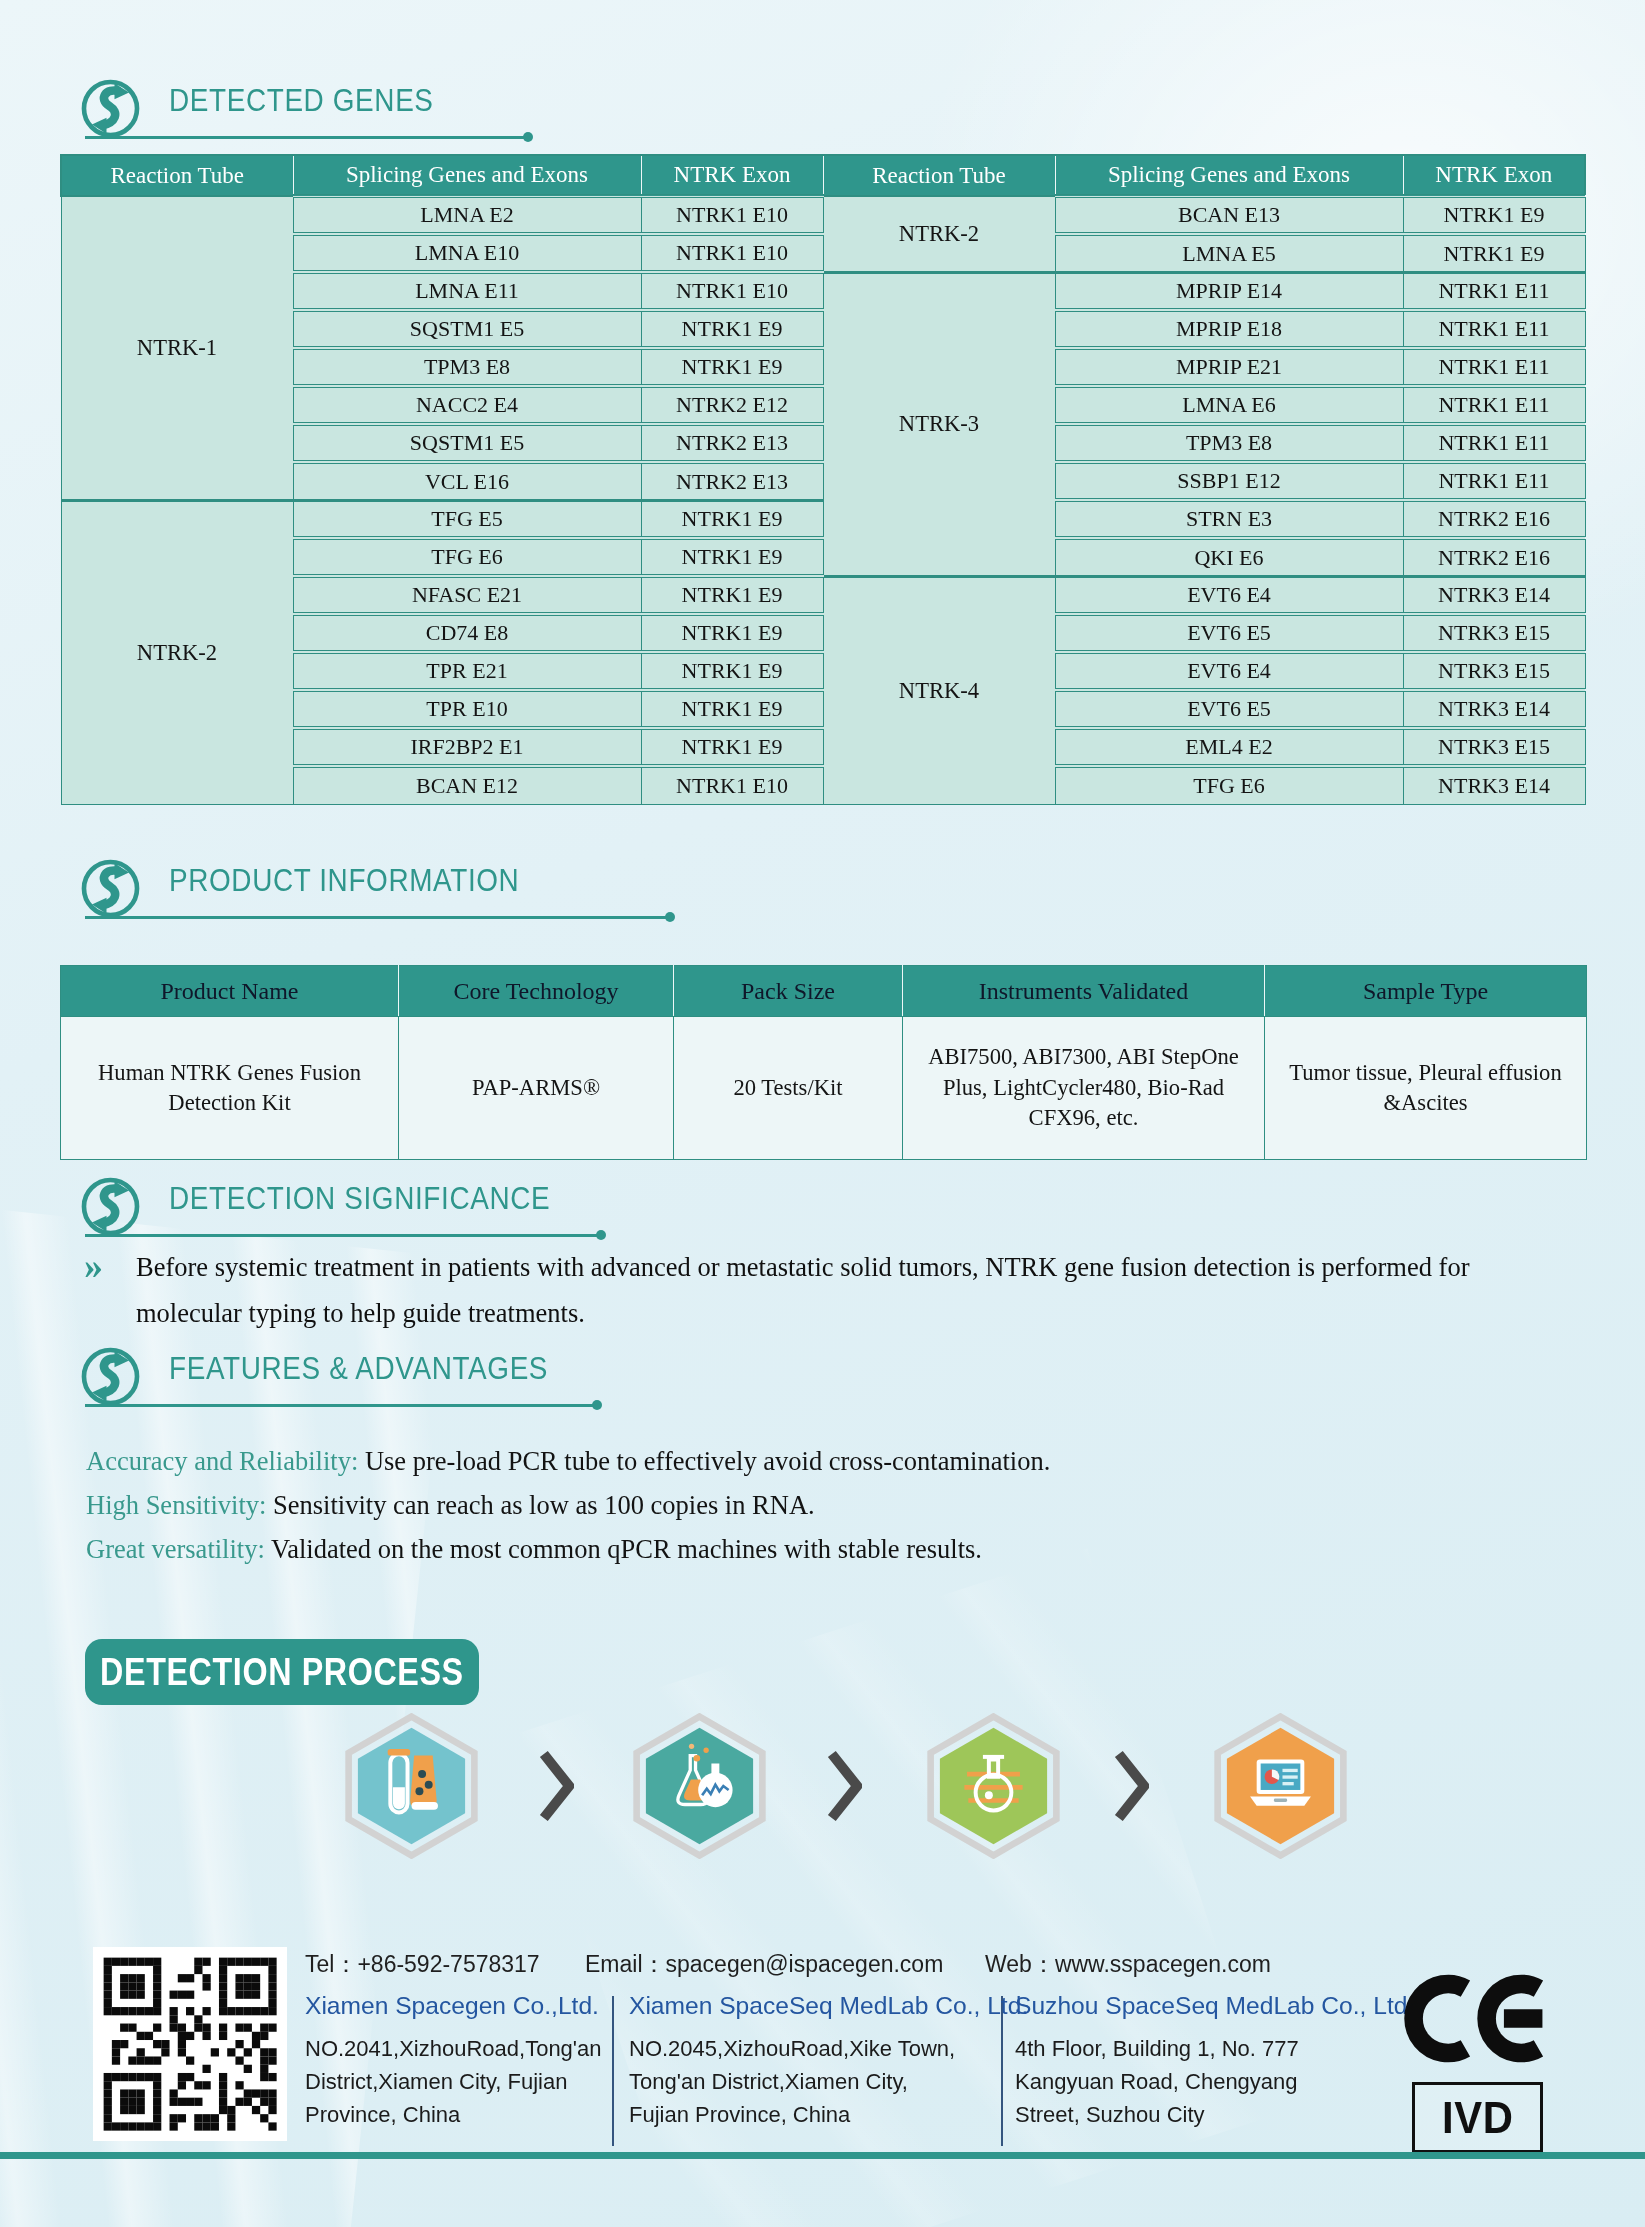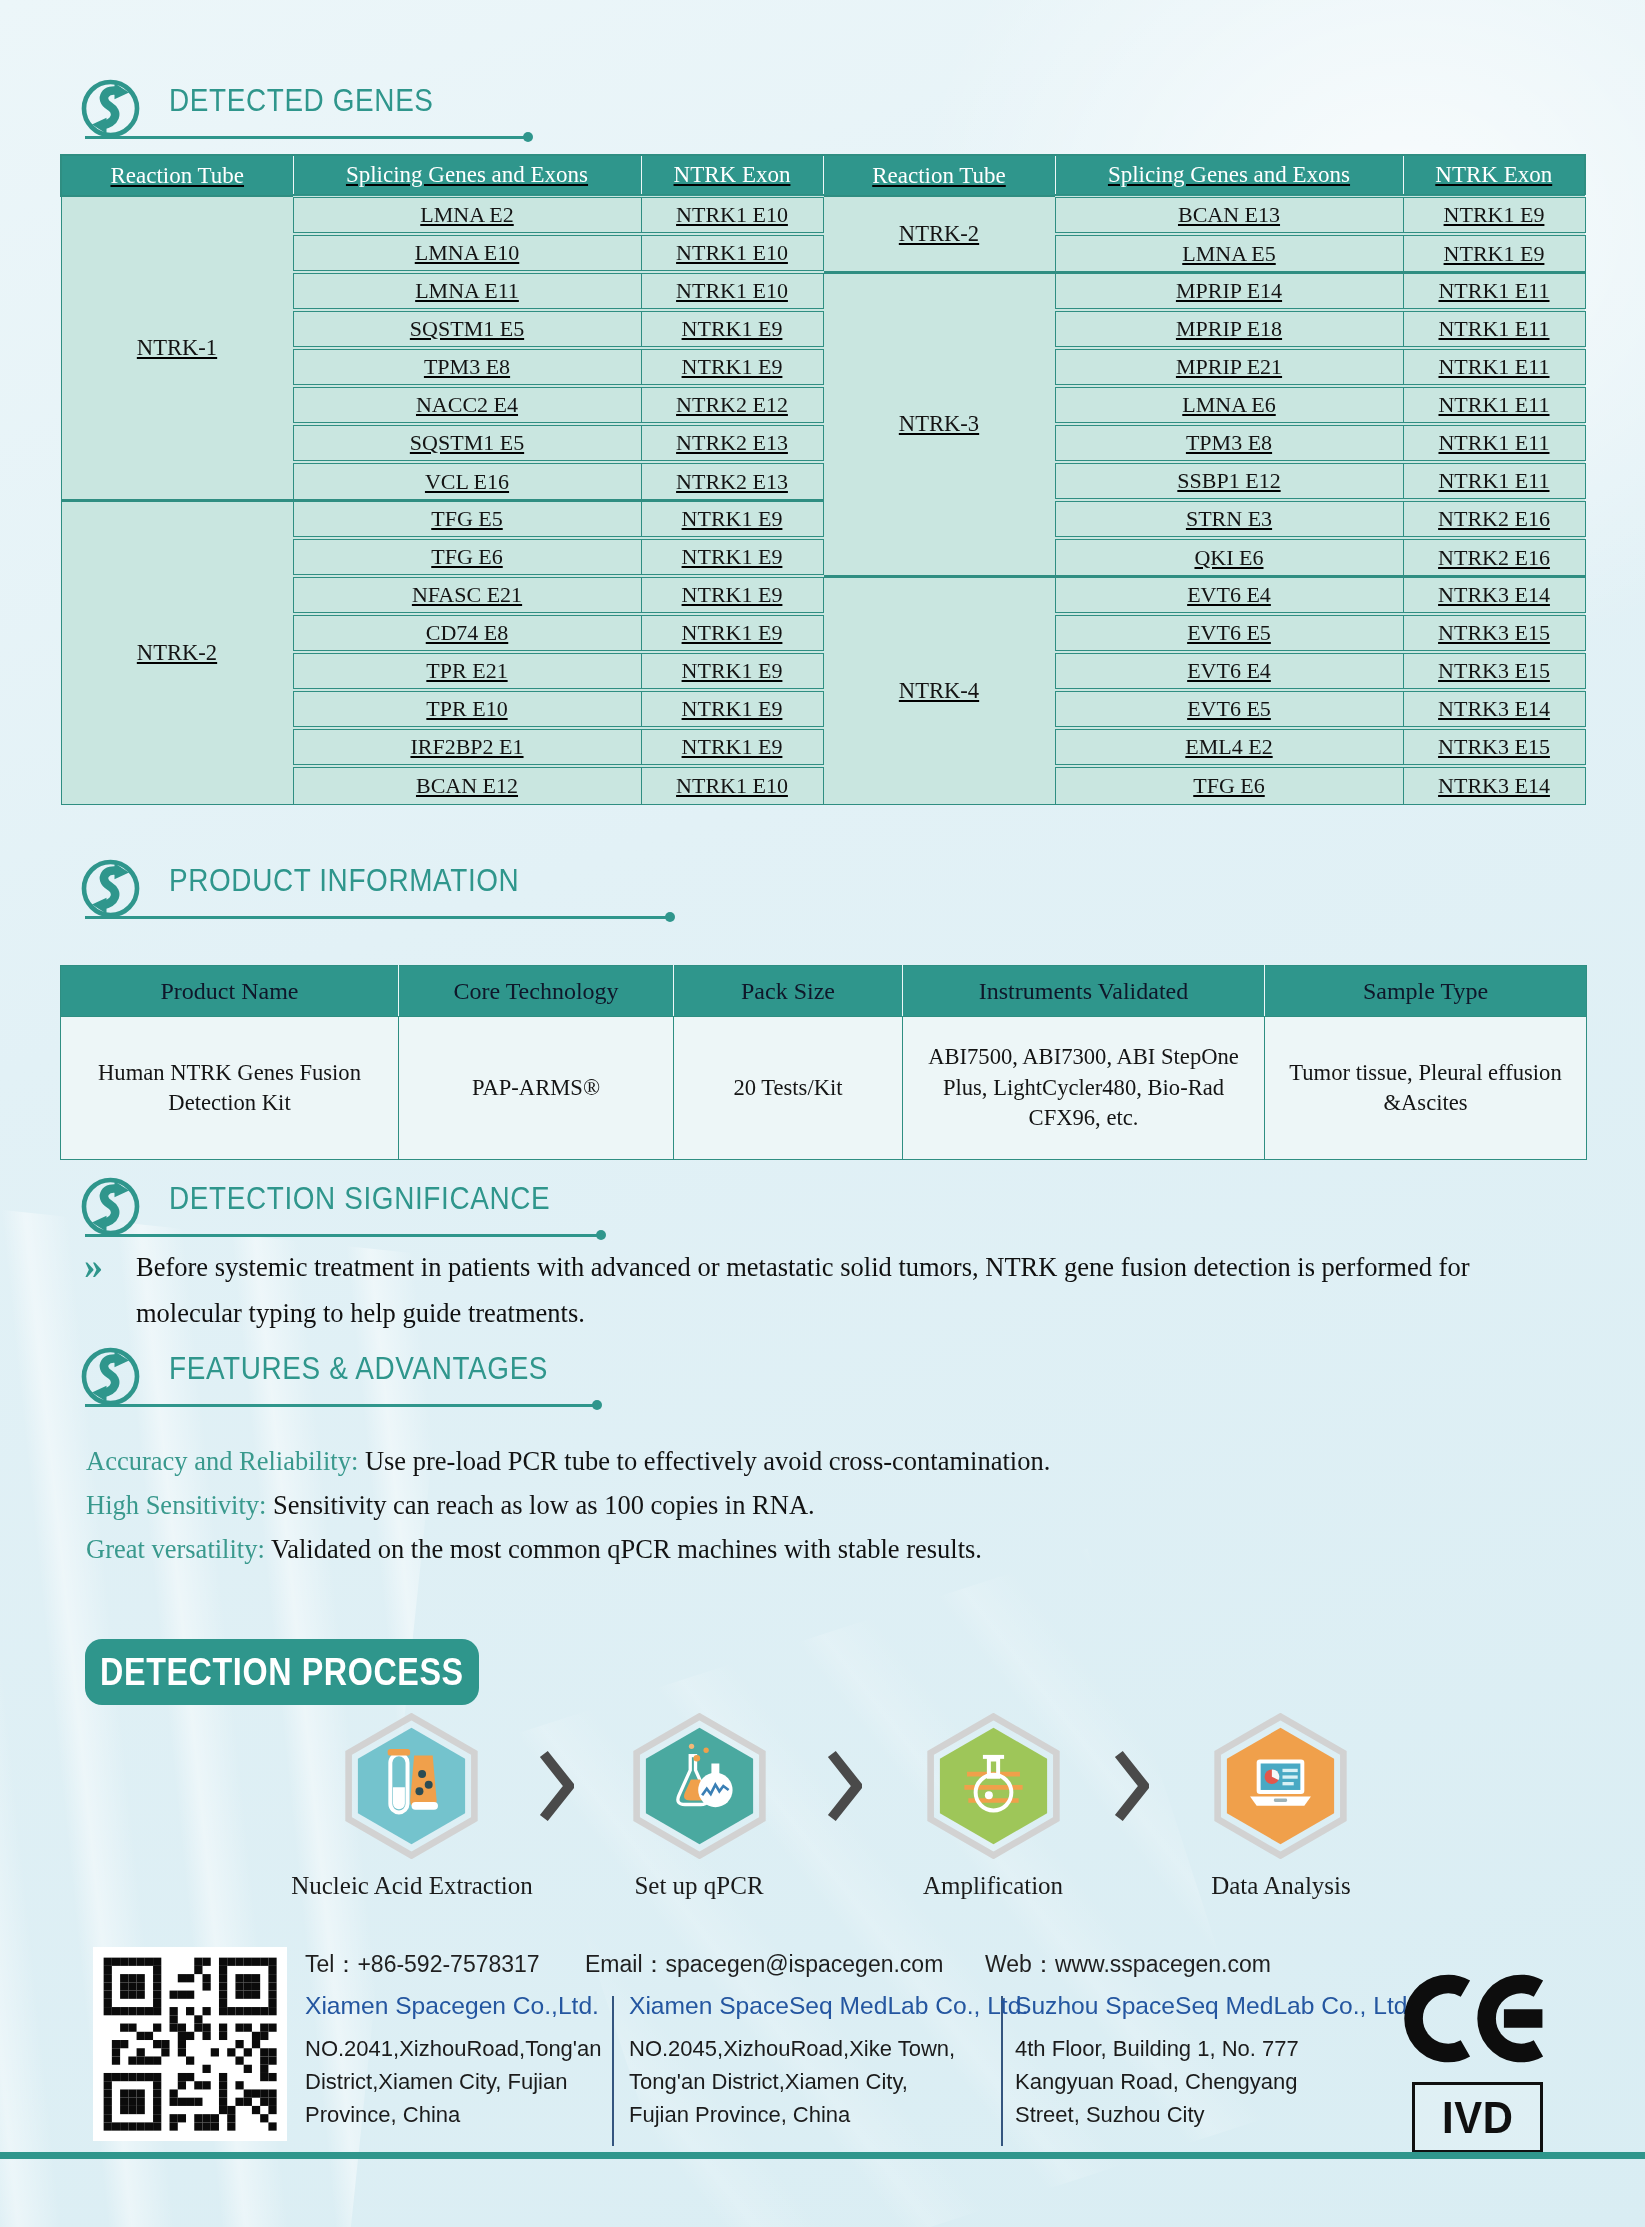--- a/index.html
+++ b/index.html
@@ -19,21 +19,21 @@
   .sec-head{position:absolute;left:0;height:64px;width:796px;}
   .logo-badge{position:absolute;left:80px;top:0;width:61px;height:61px;}
   .sec-title{position:absolute;left:169px;top:5.3px;margin:0;font-family:"Liberation Sans",sans-serif;
        font-weight:500;font-size:31px;color:#2f968c;letter-spacing:0.7px;white-space:nowrap;
        transform:scaleX(.9);transform-origin:left center;}
   .sec-rule{position:absolute;left:85px;top:58px;height:2.7px;background:#2f968c;}
   .sec-rule .dot{position:absolute;right:-4.6px;top:-4px;width:10px;height:10px;border-radius:50%;background:#2f968c;}
 
   
   #genes-table{position:absolute;left:60px;top:154px;width:1526px;}
-  .gt{border-collapse:collapse;table-layout:fixed;width:100%;text-decoration:underline;}
+  .gt{border-collapse:collapse;table-layout:fixed;width:100%;}
   .gt th{background:#2f968c;color:#fff;font-weight:500;font-size:23px;height:38px;
          border:2px solid #2f8e82;border-left:1.3px solid #eef7f7;border-right:1.3px solid #eef7f7;padding:0;}
   .gt th.edge-l{border-left:2px solid #2f8e82;}
   .gt th.edge-r{border-right:2px solid #2f8e82;}
   .gt td{background:#c9e6e0;border:1.7px solid #2f8e82;font-size:22px;color:#141414;
          text-align:center;vertical-align:middle;padding:0;line-height:1.05;}
   .gt td.data{border-top:4.6px double #2f8e82;}
   .gt td.gstart{border-top:3.3px solid #2f8e82;}
   .gt td.group{font-size:22.6px;}
   .gt tr{height:38px;}
@@ -385,26 +385,20 @@
         </svg></div>
       <div class="parrow" style="left: 539px;"><svg width="35" height="72" viewBox="0 0 52 108">
       <polyline points="7,6 45,54 7,102" fill="none" stroke="#4a4a4a" stroke-width="15"></polyline>
         </svg></div>
       <div class="parrow" style="left: 827px;"><svg width="35" height="72" viewBox="0 0 52 108">
       <polyline points="7,6 45,54 7,102" fill="none" stroke="#4a4a4a" stroke-width="15"></polyline>
         </svg></div>
       <div class="parrow" style="left: 1114px;"><svg width="35" height="72" viewBox="0 0 52 108">
       <polyline points="7,6 45,54 7,102" fill="none" stroke="#4a4a4a" stroke-width="15"></polyline>
         </svg></div>
-    </div>
-  <div id="process-labels">
-      <span class="step-label" style="left: 412px;">Nucleic Acid Extraction</span>
-      <span class="step-label" style="left: 699px;">Set up qPCR</span>
-      <span class="step-label" style="left: 993px;">Amplification</span>
-      <span class="step-label" style="left: 1281px;">Data Analysis</span>
     </div>
 
   <div id="qr"><svg width="194" height="194" viewBox="0 0 292 292">
         <rect width="292" height="292" fill="#fff"></rect>
         <rect x="16.0" y="16.0" width="12.4" height="12.4" fill="#0b0b0b"></rect>
         <rect x="16.0" y="28.4" width="12.4" height="12.4" fill="#0b0b0b"></rect>
         <rect x="16.0" y="40.8" width="12.4" height="12.4" fill="#0b0b0b"></rect>
         <rect x="16.0" y="53.2" width="12.4" height="12.4" fill="#0b0b0b"></rect>
         <rect x="16.0" y="65.6" width="12.4" height="12.4" fill="#0b0b0b"></rect>
         <rect x="16.0" y="78.0" width="12.4" height="12.4" fill="#0b0b0b"></rect>

